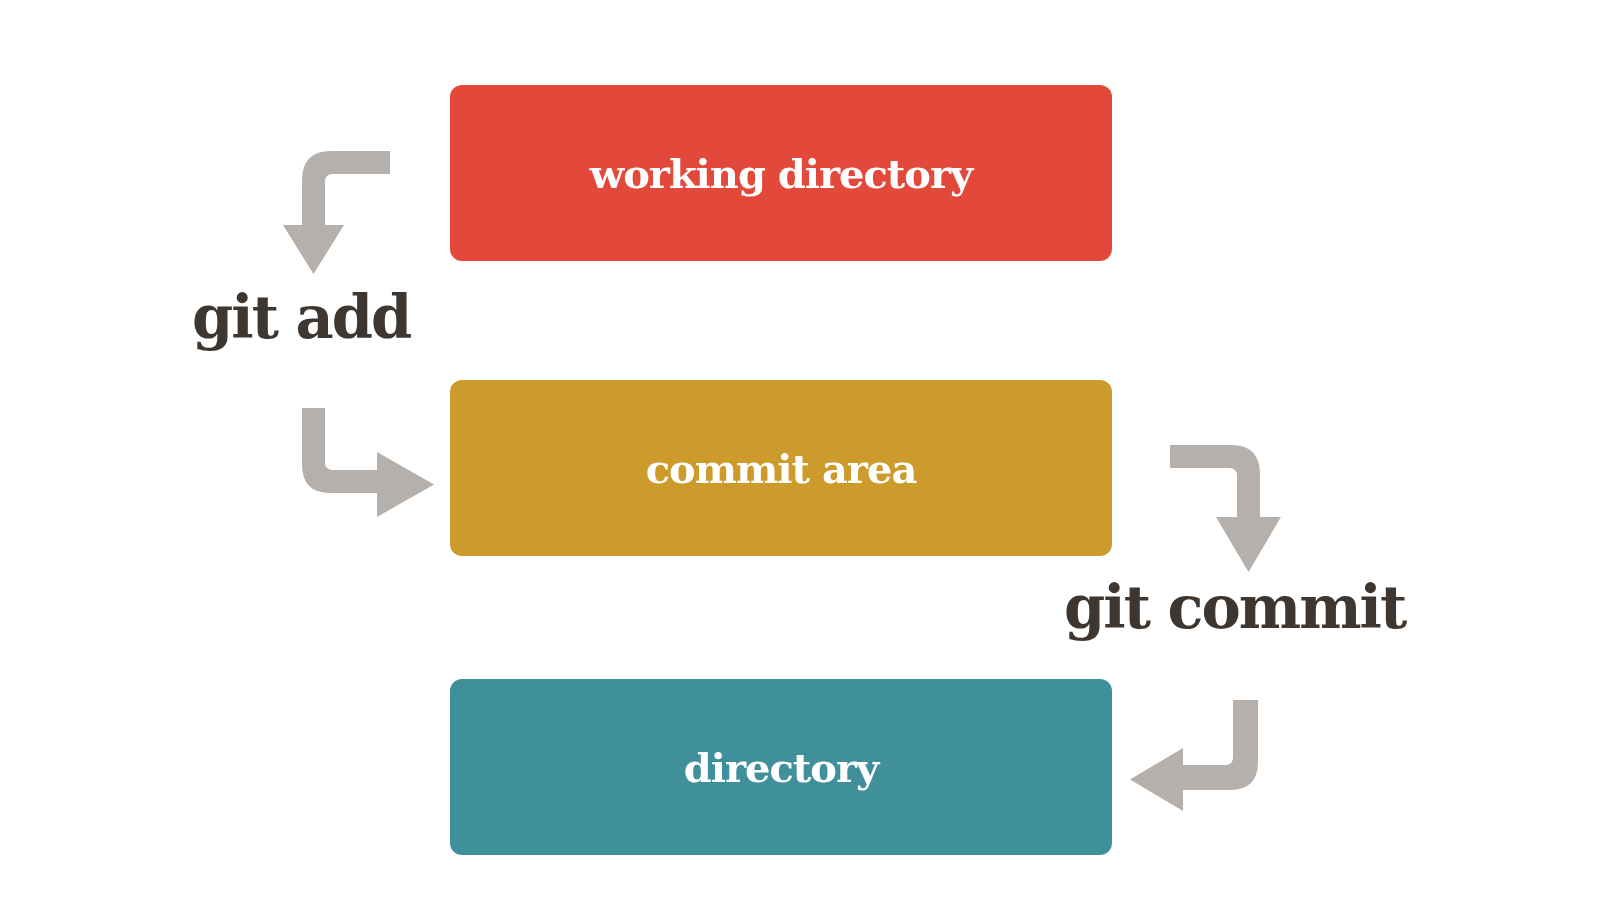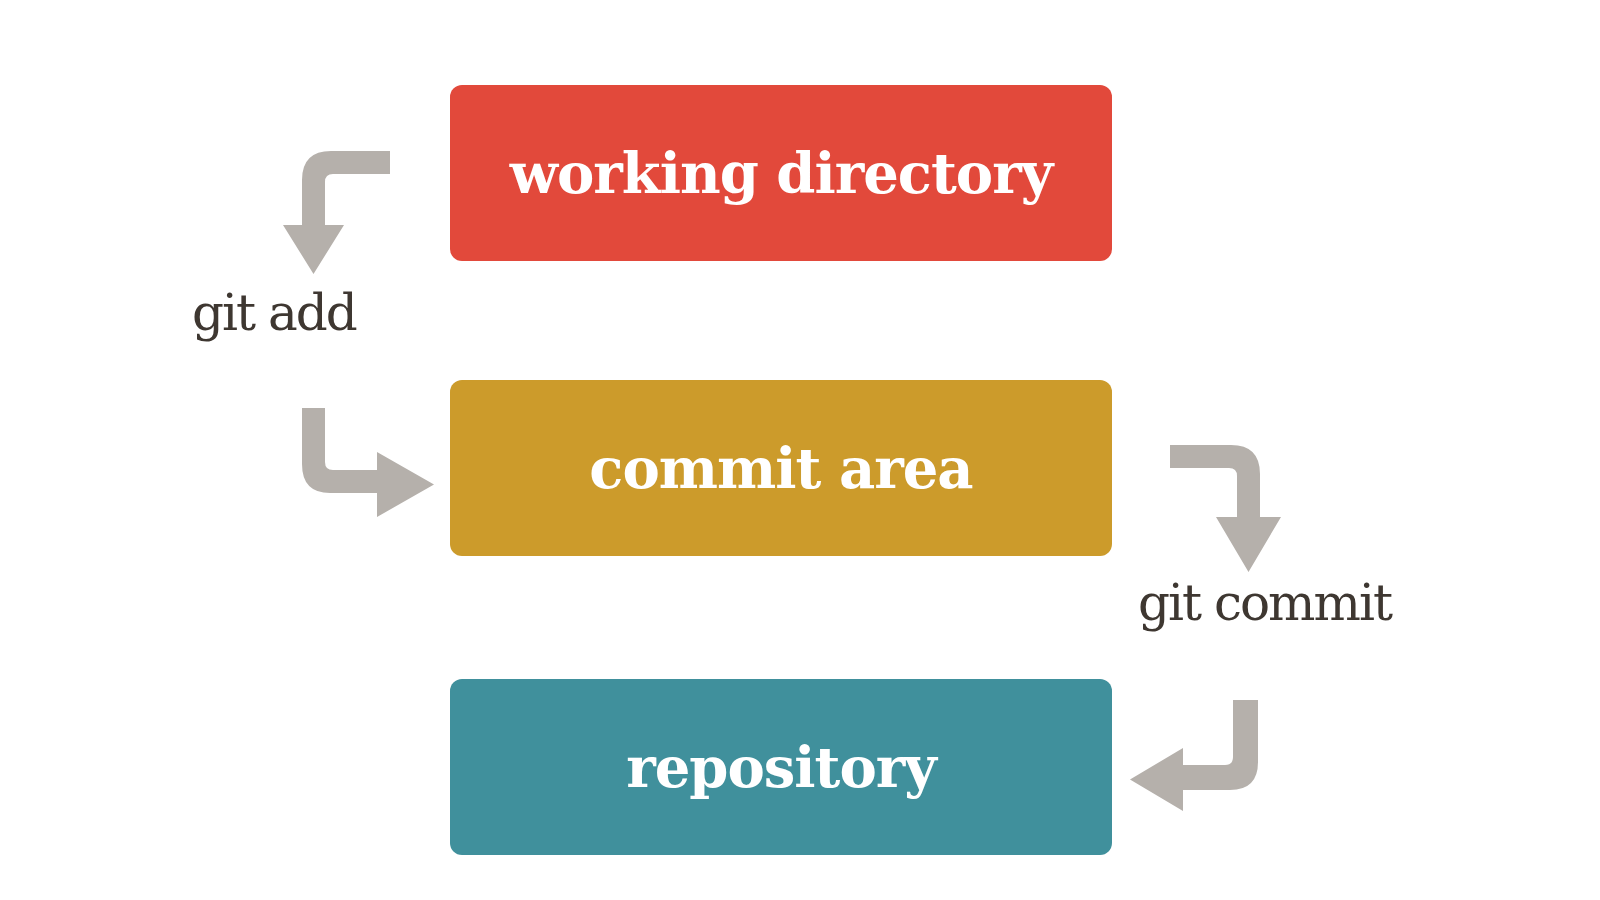--- a/index.html
+++ b/index.html
@@ -22,35 +22,35 @@
     height: 176px;
     border-radius: 12px;
     display: flex;
     align-items: center;
     justify-content: center;
   }
   .node-working    { top: 85px;  }
   .node-staging    { top: 380px; }
   .node-repository { top: 679px; }
   .node-label {
-    font-size: 56px;
+    font-size: 40px;
     font-weight: bold;
     letter-spacing: -1px;
     white-space: nowrap;
   }
   .cmd-label {
     position: absolute;
-    font-size: 50px;
-    font-weight: normal;
+    font-size: 59px;
+    font-weight: bold;
     letter-spacing: -2px;
     line-height: 1;
     white-space: nowrap;
   }
   .cmd-add    { left: 192px;  top: 288px; }
-  .cmd-commit { left: 1138px; top: 578px; }
+  .cmd-commit { left: 1064px; top: 578px; }
   .arrow {
     position: absolute;
     overflow: visible;
   }
   .arrow-working-to-add { left: 280px;  top: 148px; }
   .arrow-add-to-staging { left: 300px;  top: 406px; }
   .arrow-staging-to-commit { left: 1168px; top: 443px; }
   .arrow-commit-to-repo { left: 1128px; top: 698px; }
 </style>
 </head>
@@ -60,21 +60,21 @@
 
   <div class="node node-working" style="background-color: rgb(226, 73, 59);">
     <span class="node-label" style="color: rgb(255, 255, 255);">working directory</span>
   </div>
 
   <div class="node node-staging" style="background-color: rgb(204, 155, 43);">
     <span class="node-label" style="color: rgb(255, 255, 255);">commit area</span>
   </div>
 
   <div class="node node-repository" style="background-color: rgb(64, 144, 156);">
-    <span class="node-label" style="color: rgb(255, 255, 255);">repository</span>
+    <span class="node-label" style="color: rgb(255, 255, 255);">directory</span>
   </div>
 
   <div class="cmd-label cmd-add" style="color: rgb(62, 55, 49);">git add</div>
 
   <div class="cmd-label cmd-commit" style="color: rgb(62, 55, 49);">git commit</div>
 
   <svg class="arrow arrow-working-to-add" width="116" height="130" viewBox="280 148 116 130">
     <path d="M390,151 L331,151 Q302,151 302,180 L302,225 L283,225 L313.5,274 L344,225 L325,225 L325,182 Q325,174 333,174 L390,174 Z" fill="#b5b0ab"></path>
   </svg>
 

